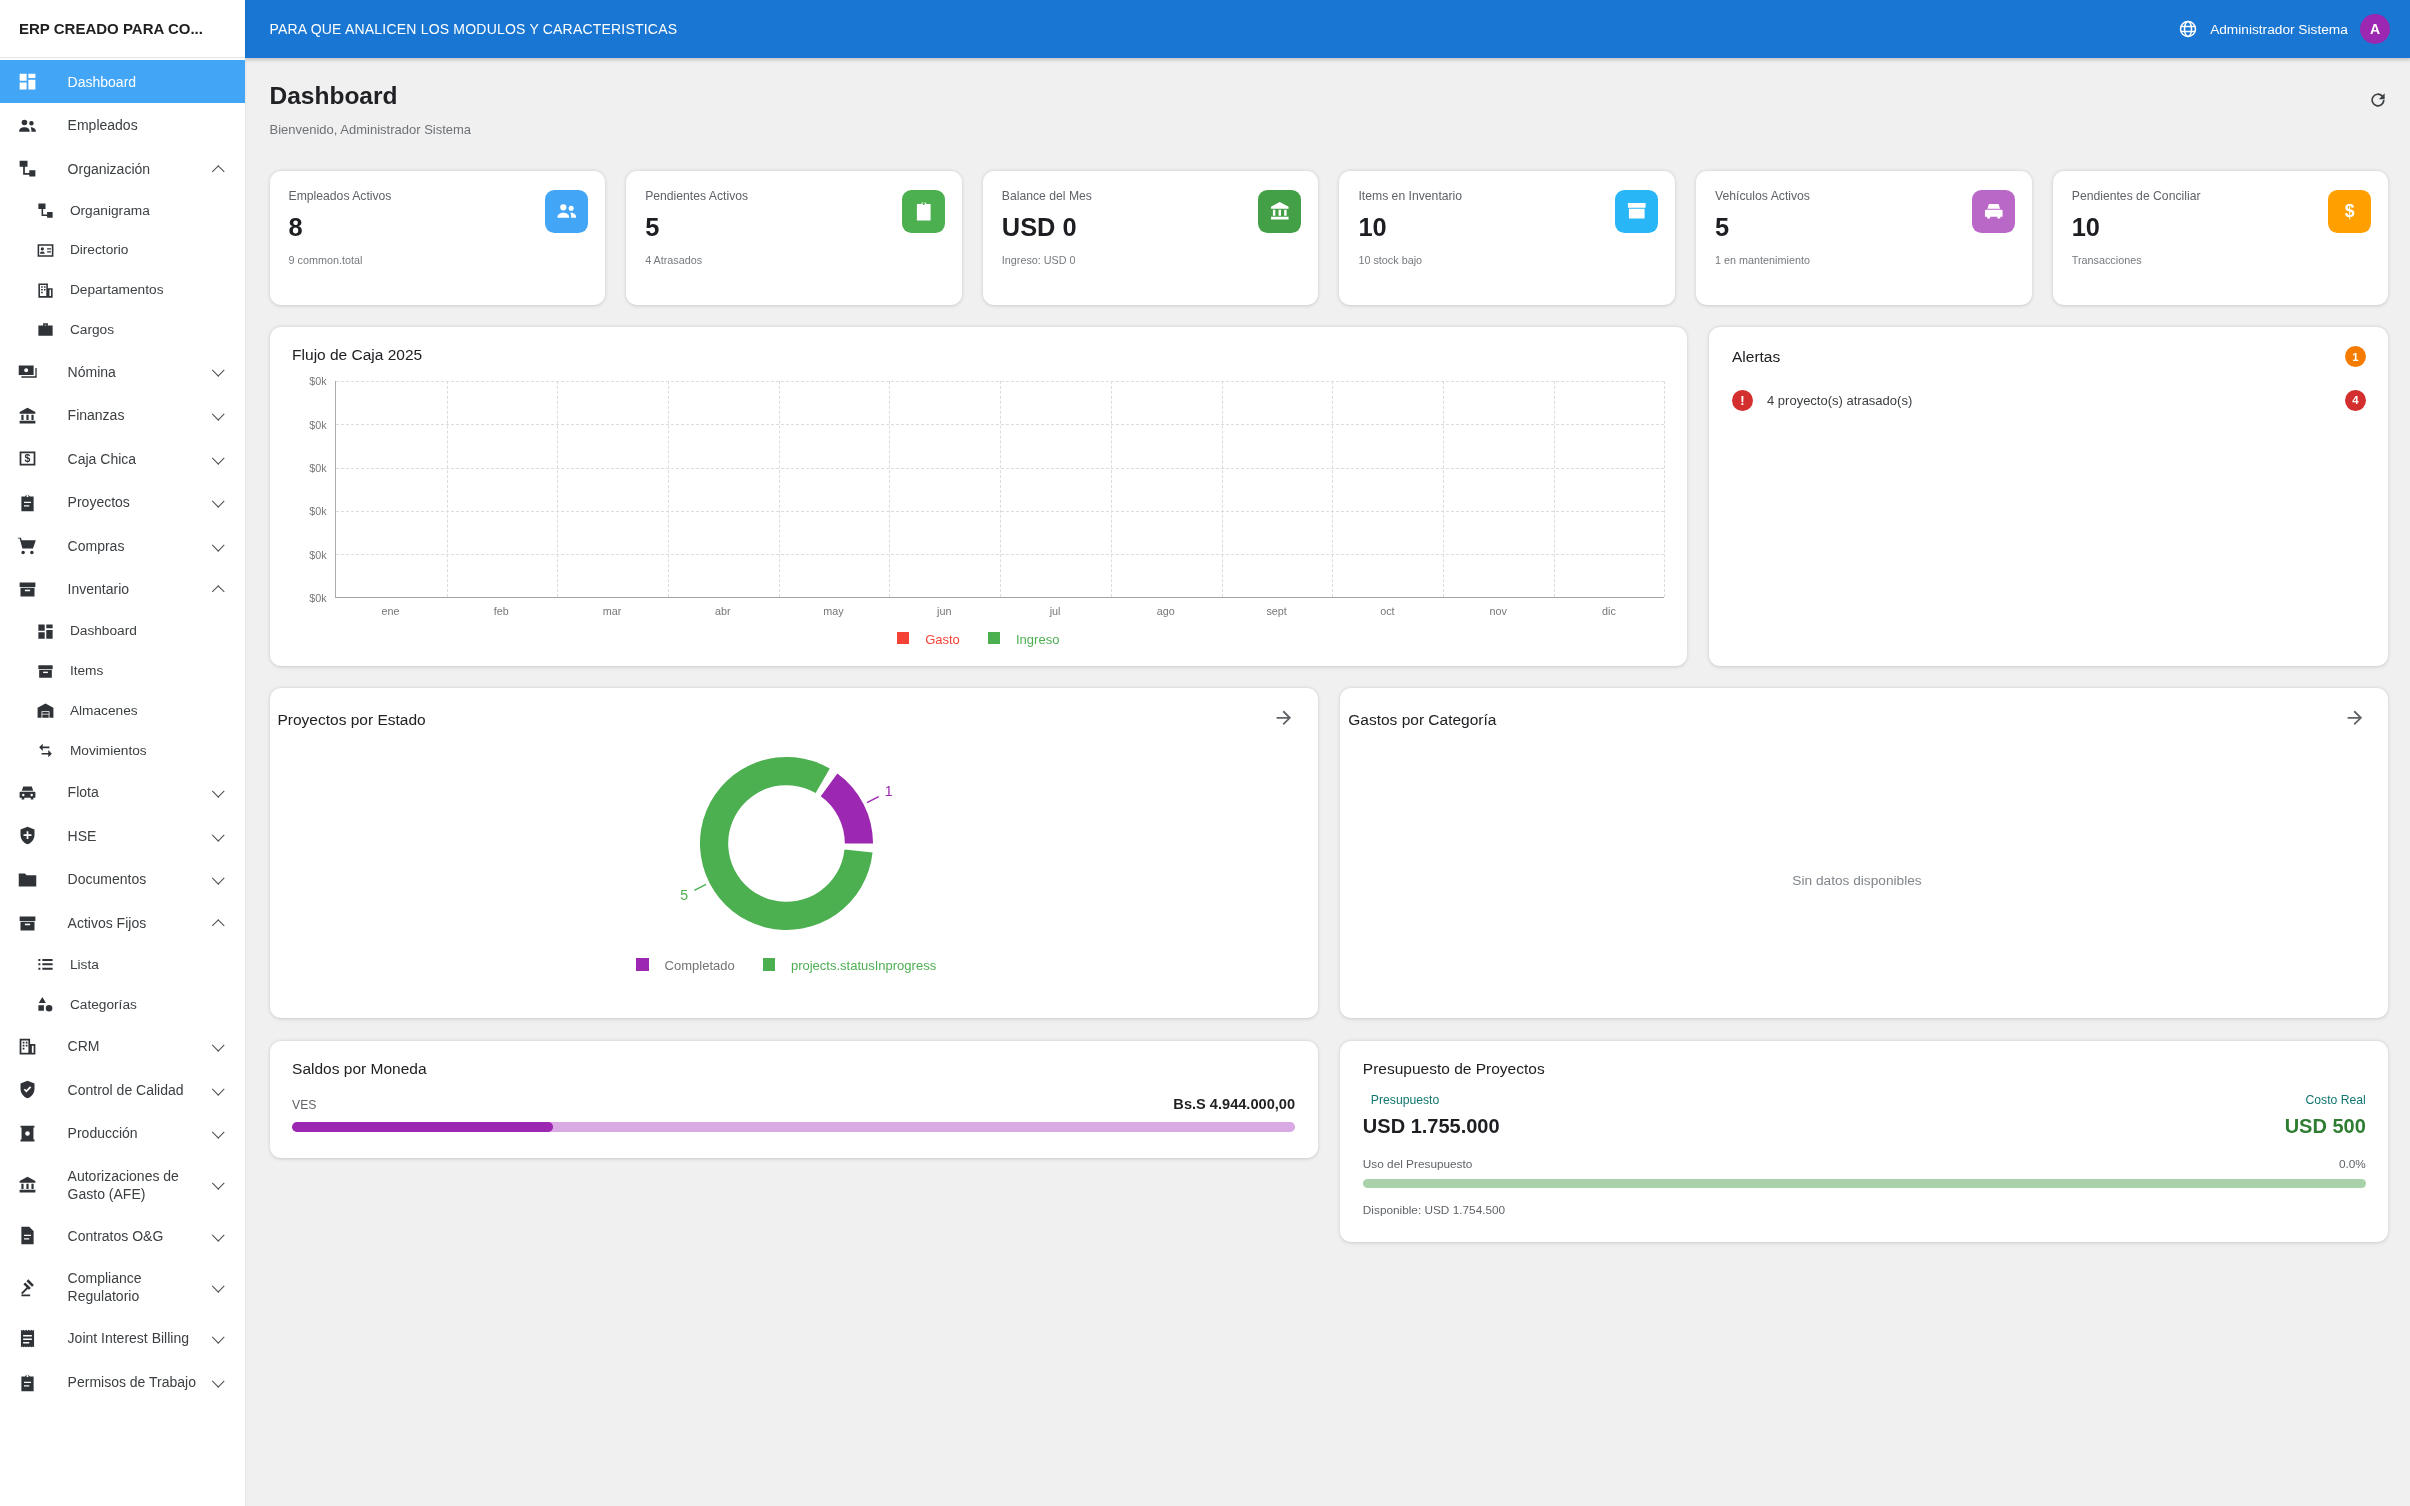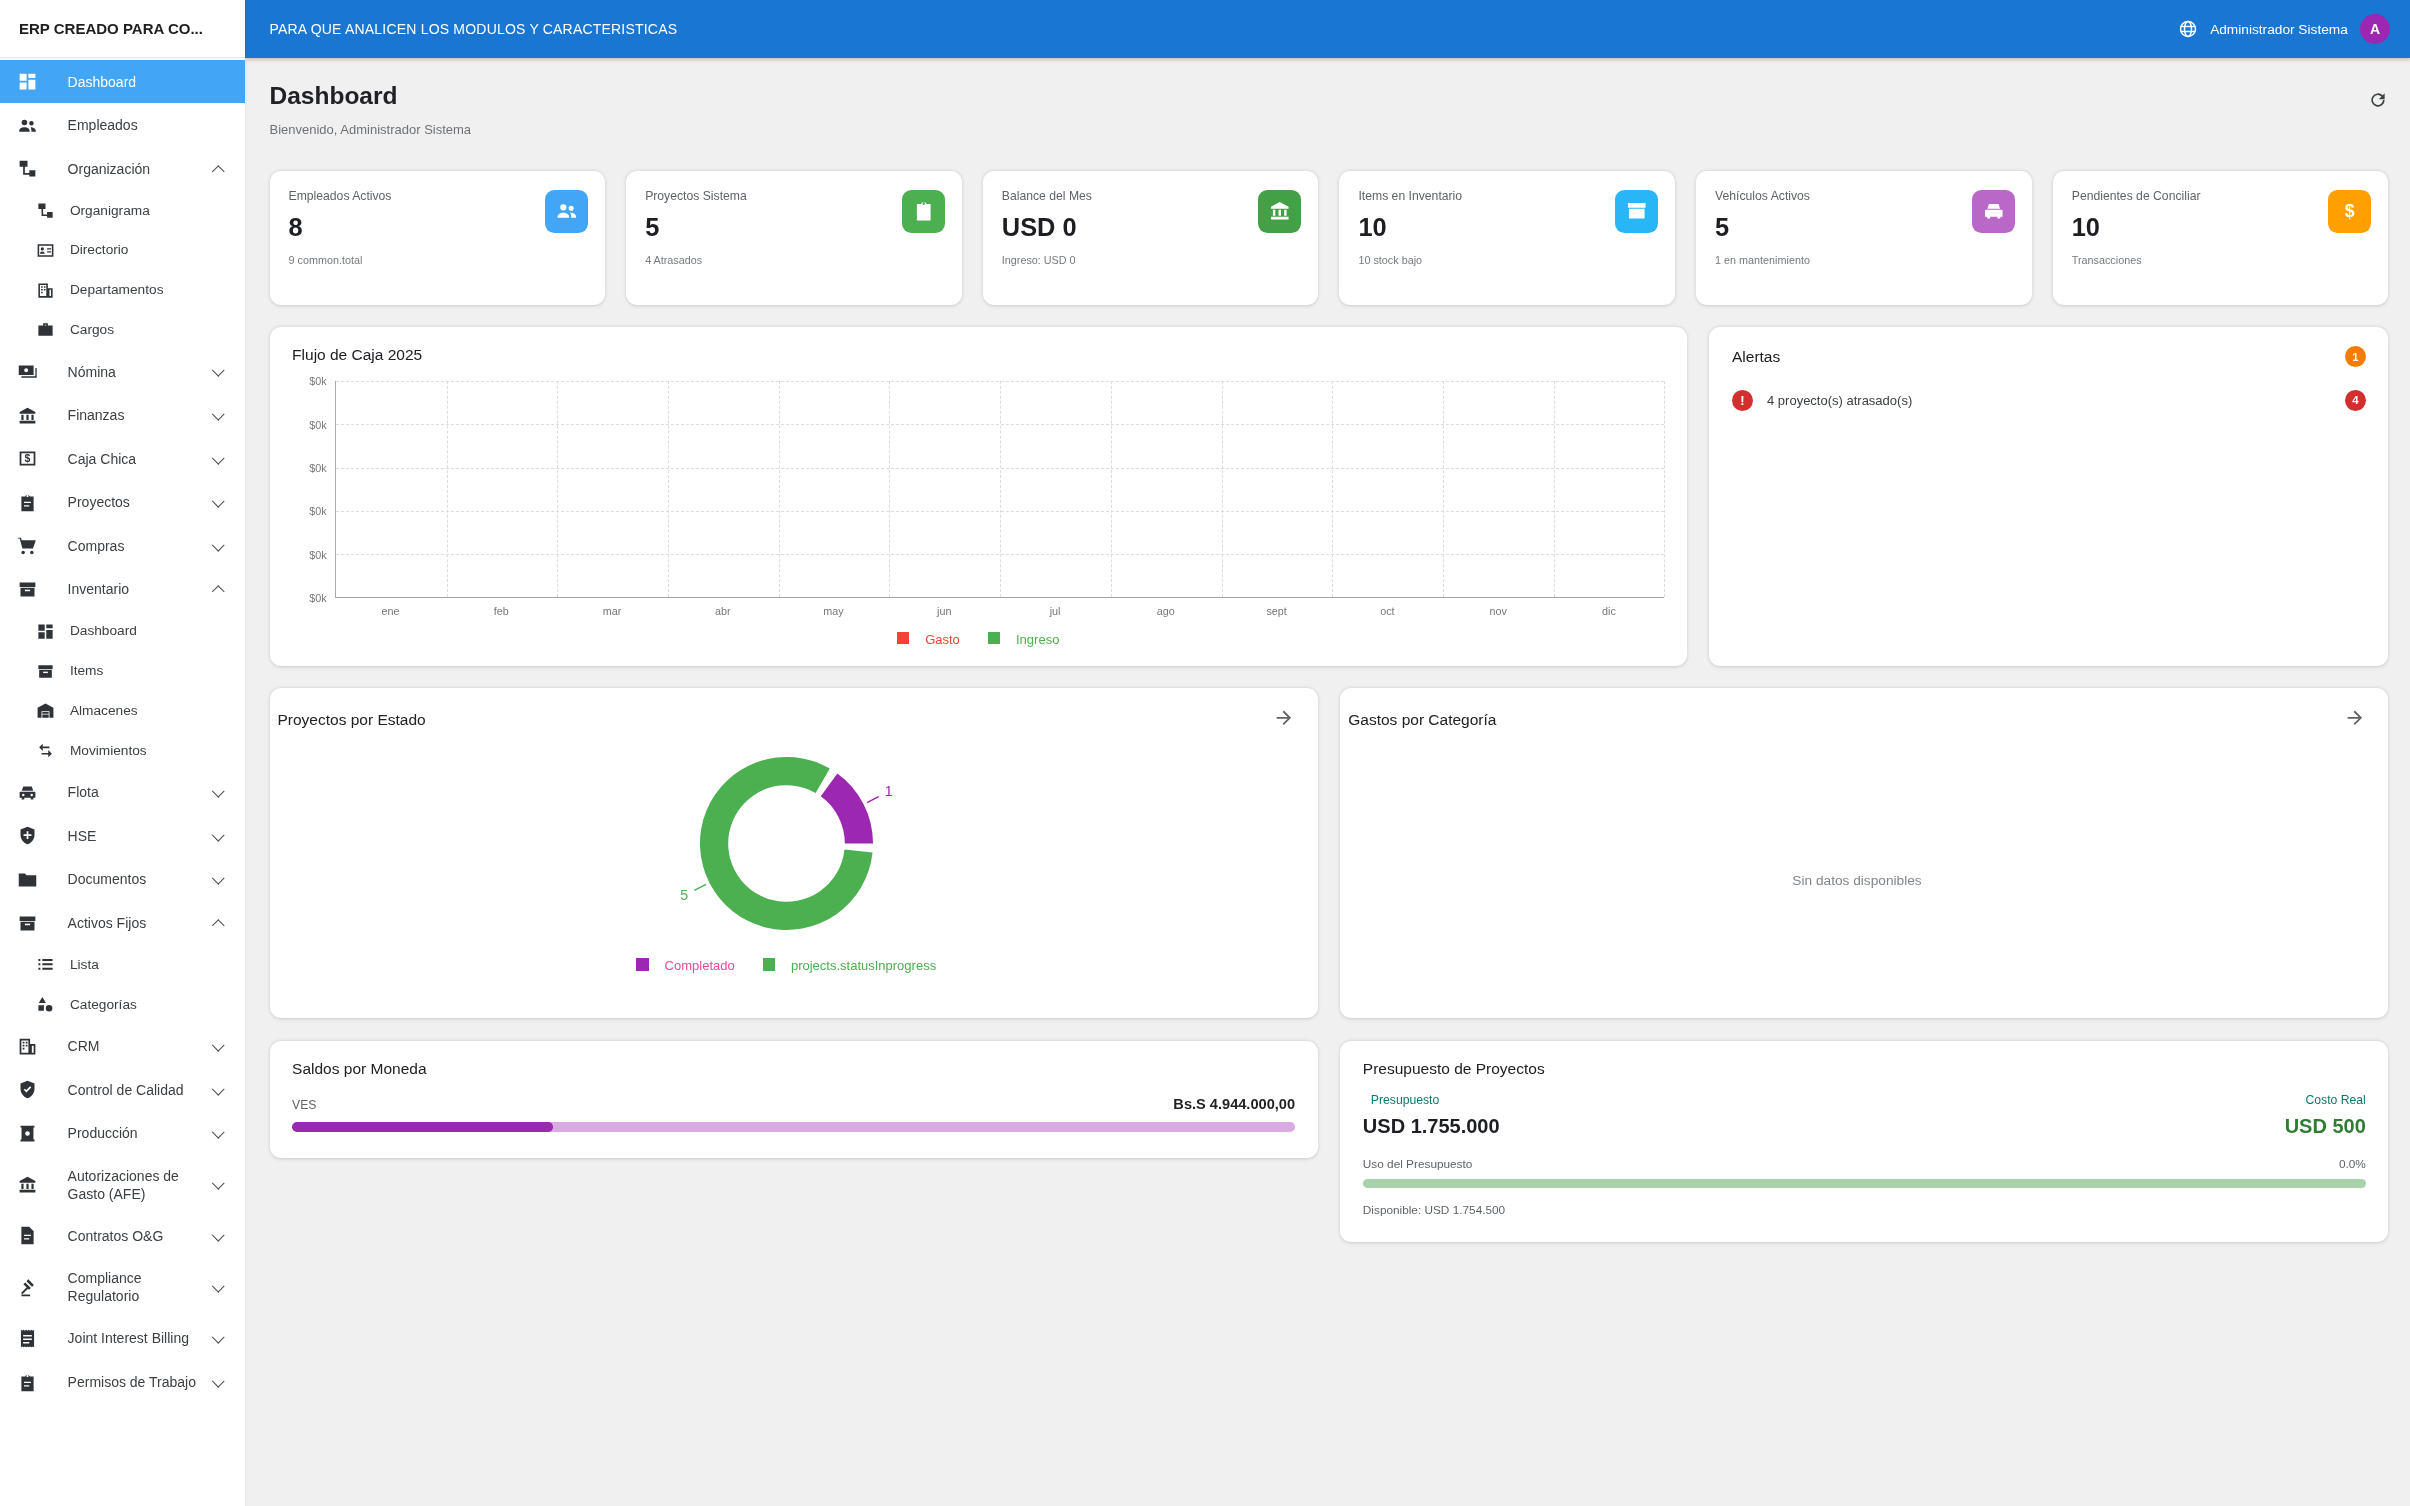--- a/index.html
+++ b/index.html
@@ -529,21 +529,21 @@
     <div class="s-lbl">Empleados Activos</div>
     <div class="s-val">8</div>
     <div class="s-sub">9 common.total</div>
     <div class="chip" style="background: rgb(66, 165, 245);">
               <svg viewBox="0 0 25 25" width="23.5" height="23.5">
                 <use href="#i-people"></use>
               </svg>
             </div>
   </div>
           <div class="card stat">
-    <div class="s-lbl">Proyectos Sistema</div>
+    <div class="s-lbl">Pendientes Activos</div>
     <div class="s-val">5</div>
     <div class="s-sub">4 Atrasados</div>
     <div class="chip" style="background: rgb(76, 175, 80);">
               <svg viewBox="0 0 25 25" width="23.5" height="23.5">
                 <use href="#i-clipboard"></use>
               </svg>
             </div>
   </div>
           <div class="card stat">
     <div class="s-lbl">Balance del Mes</div>
@@ -671,21 +671,21 @@
                 <path d="M214.07624321090753 39.57043651750483A92 92 0 0 1 252 114L222 114A62 62 0 0 0 196.44268564213334 63.840946348753256Z" fill="#9c27b0"></path>
                 <line x1="245.53662632208332" y1="70.41691202500351" x2="258.0107176607205" y2="64.06104502864986" stroke="#9c27b0" stroke-width="1.5"></line>
                 <text x="268.7027959509809" y="63.6131590317753" text-anchor="middle" fill="#9c27b0">1</text>
                 <path d="M251.49601437388114 123.61661862062412A92 92 0 1 1 206 34.32566285183165L191 60.306424965364805A62 62 0 1 0 221.66035751283295 120.48076472259451Z" fill="#4caf50"></path>
                 <line x1="74.46337367791669" y1="157.5830879749965" x2="61.98928233927954" y2="163.93895497135014" stroke="#4caf50" stroke-width="1.5"></line>
                 <text x="51.29720404901913" y="174.3868409682247" text-anchor="middle" fill="#4caf50">5</text>
               </svg>
             <div class="legend" id="pieLegend" style="margin-top:7.5px">
                 <span class="li">
                   <span class="sq" style="background: rgb(156, 39, 176);"></span>
-                  <span class="lt" style="color: #ec4899;">Completado</span>
+                  <span class="lt" style="color: #737373;">Completado</span>
                 </span>
                 <span class="li">
                   <span class="sq" style="background: rgb(76, 175, 80);"></span>
                   <span class="lt" style="color: rgb(76, 175, 80);">projects.statusInprogress</span>
                 </span>
               </div>
           </div>
         </div>
 
         <div class="card panel tall">

